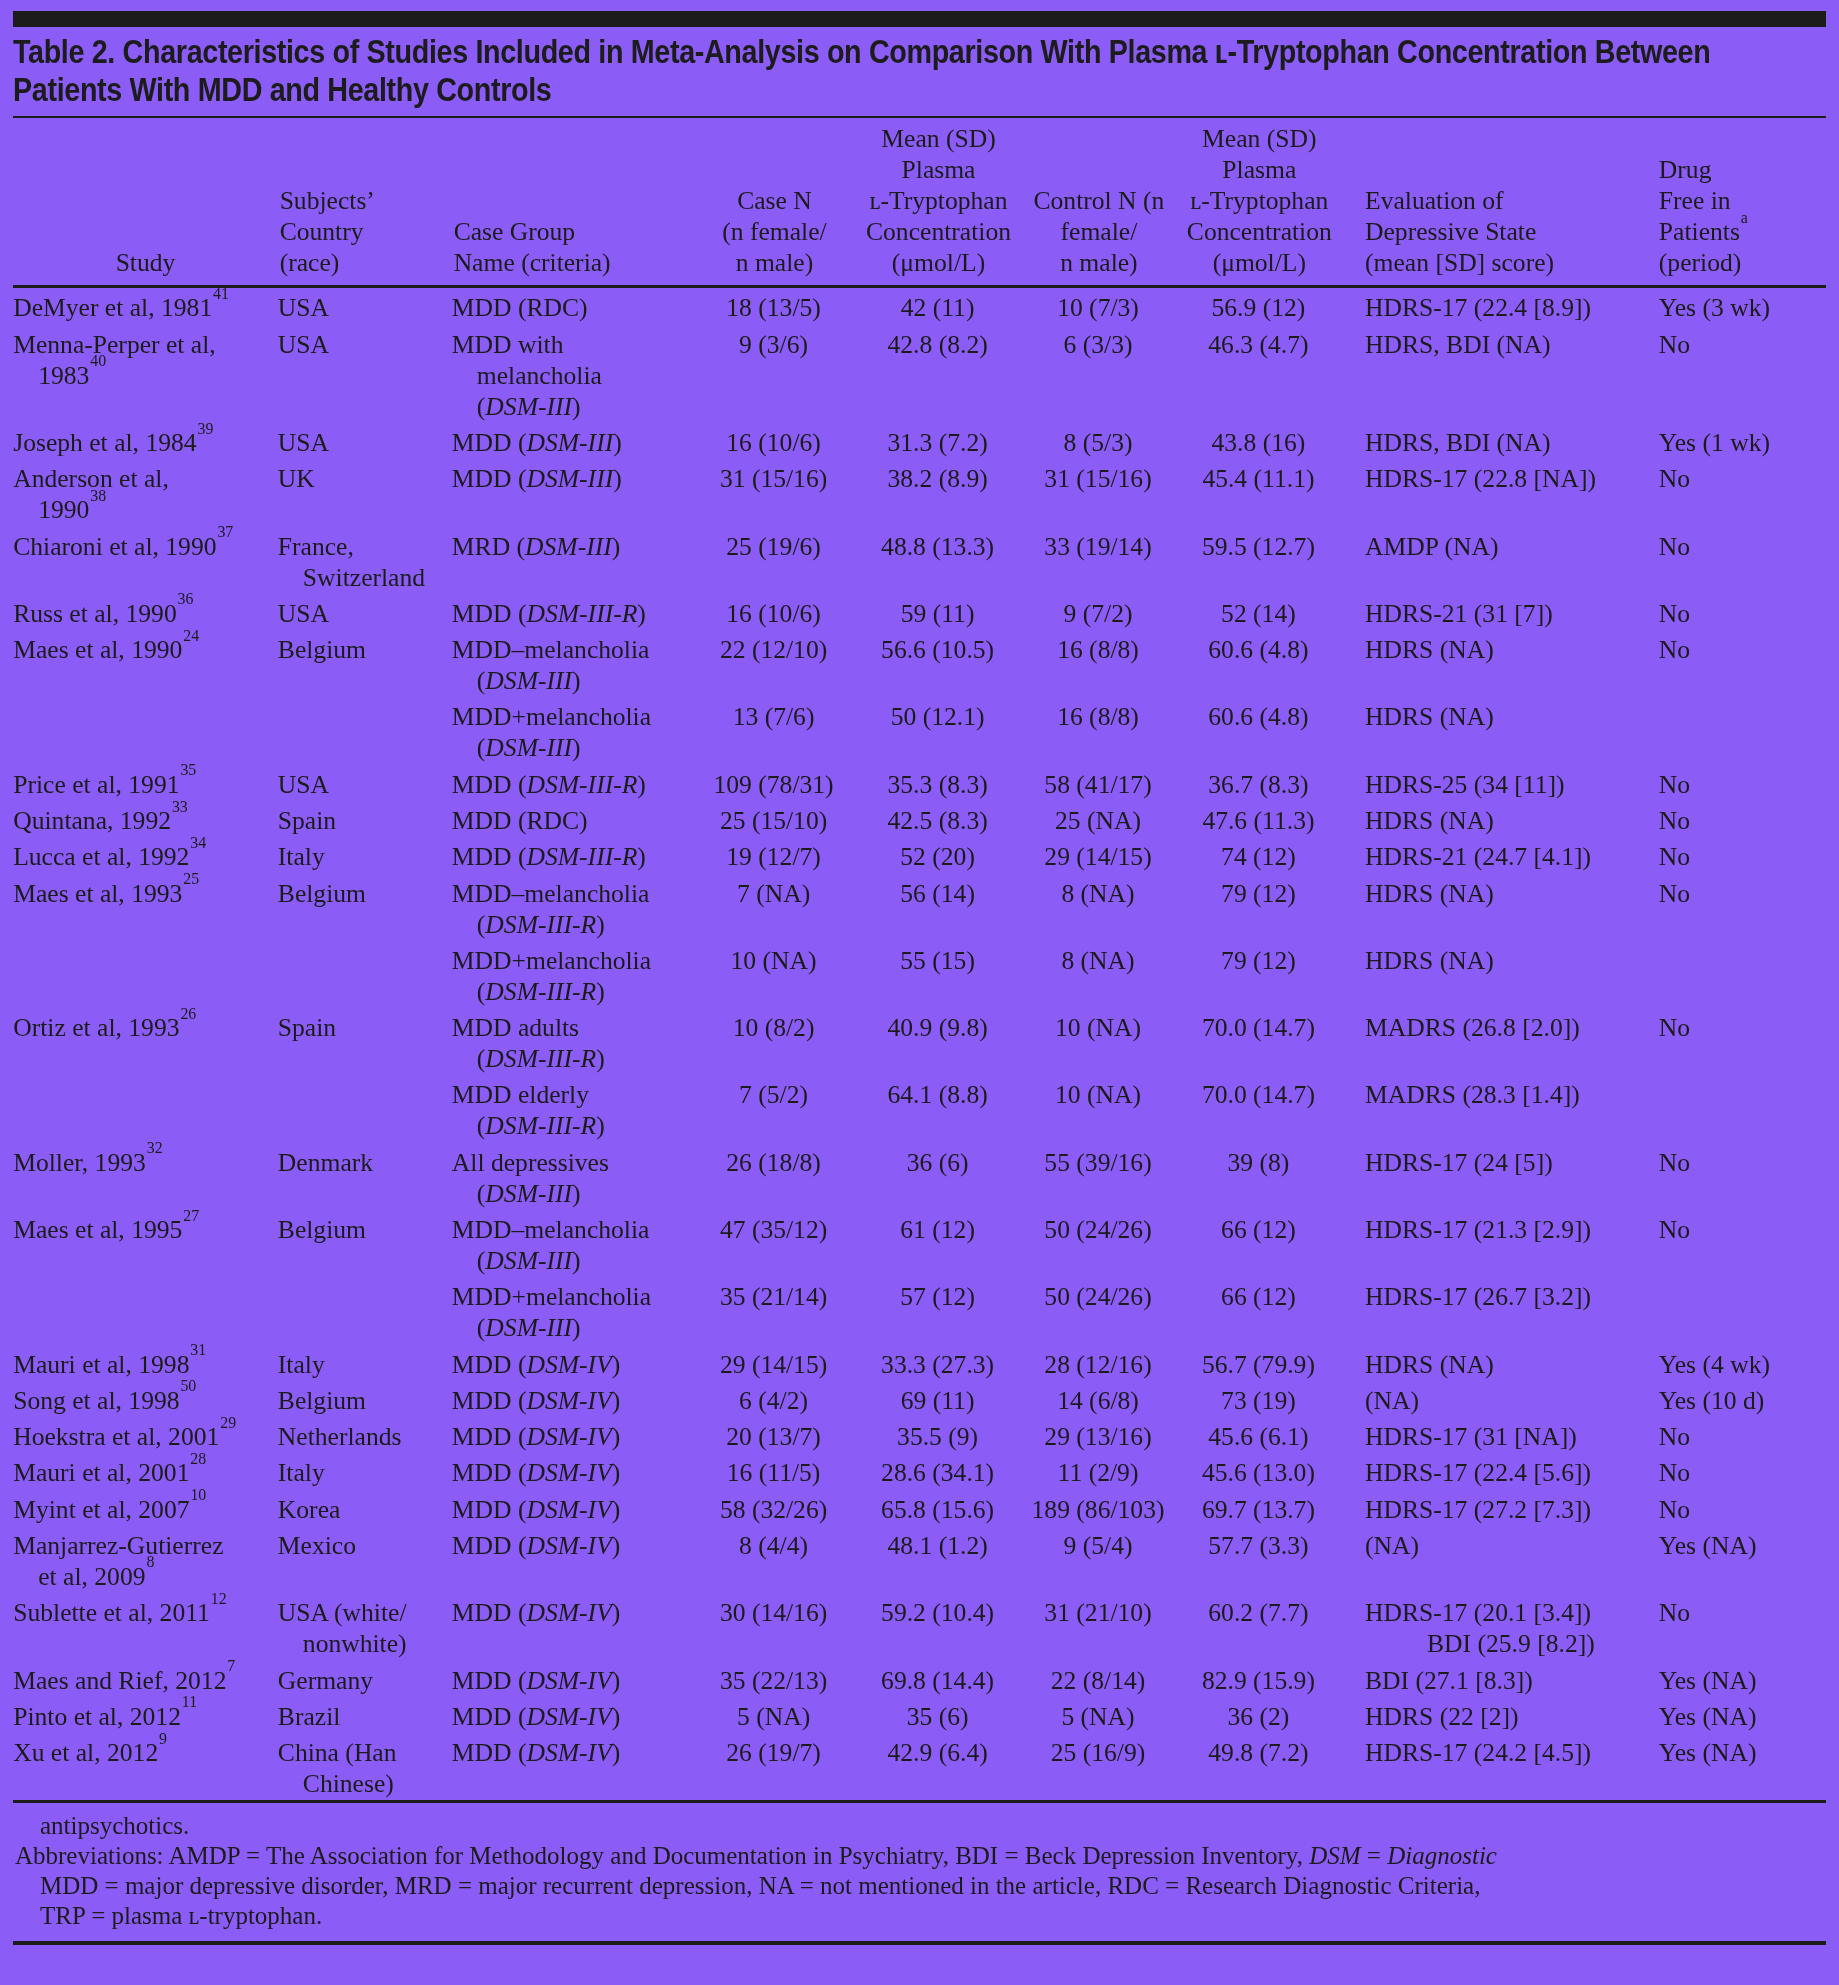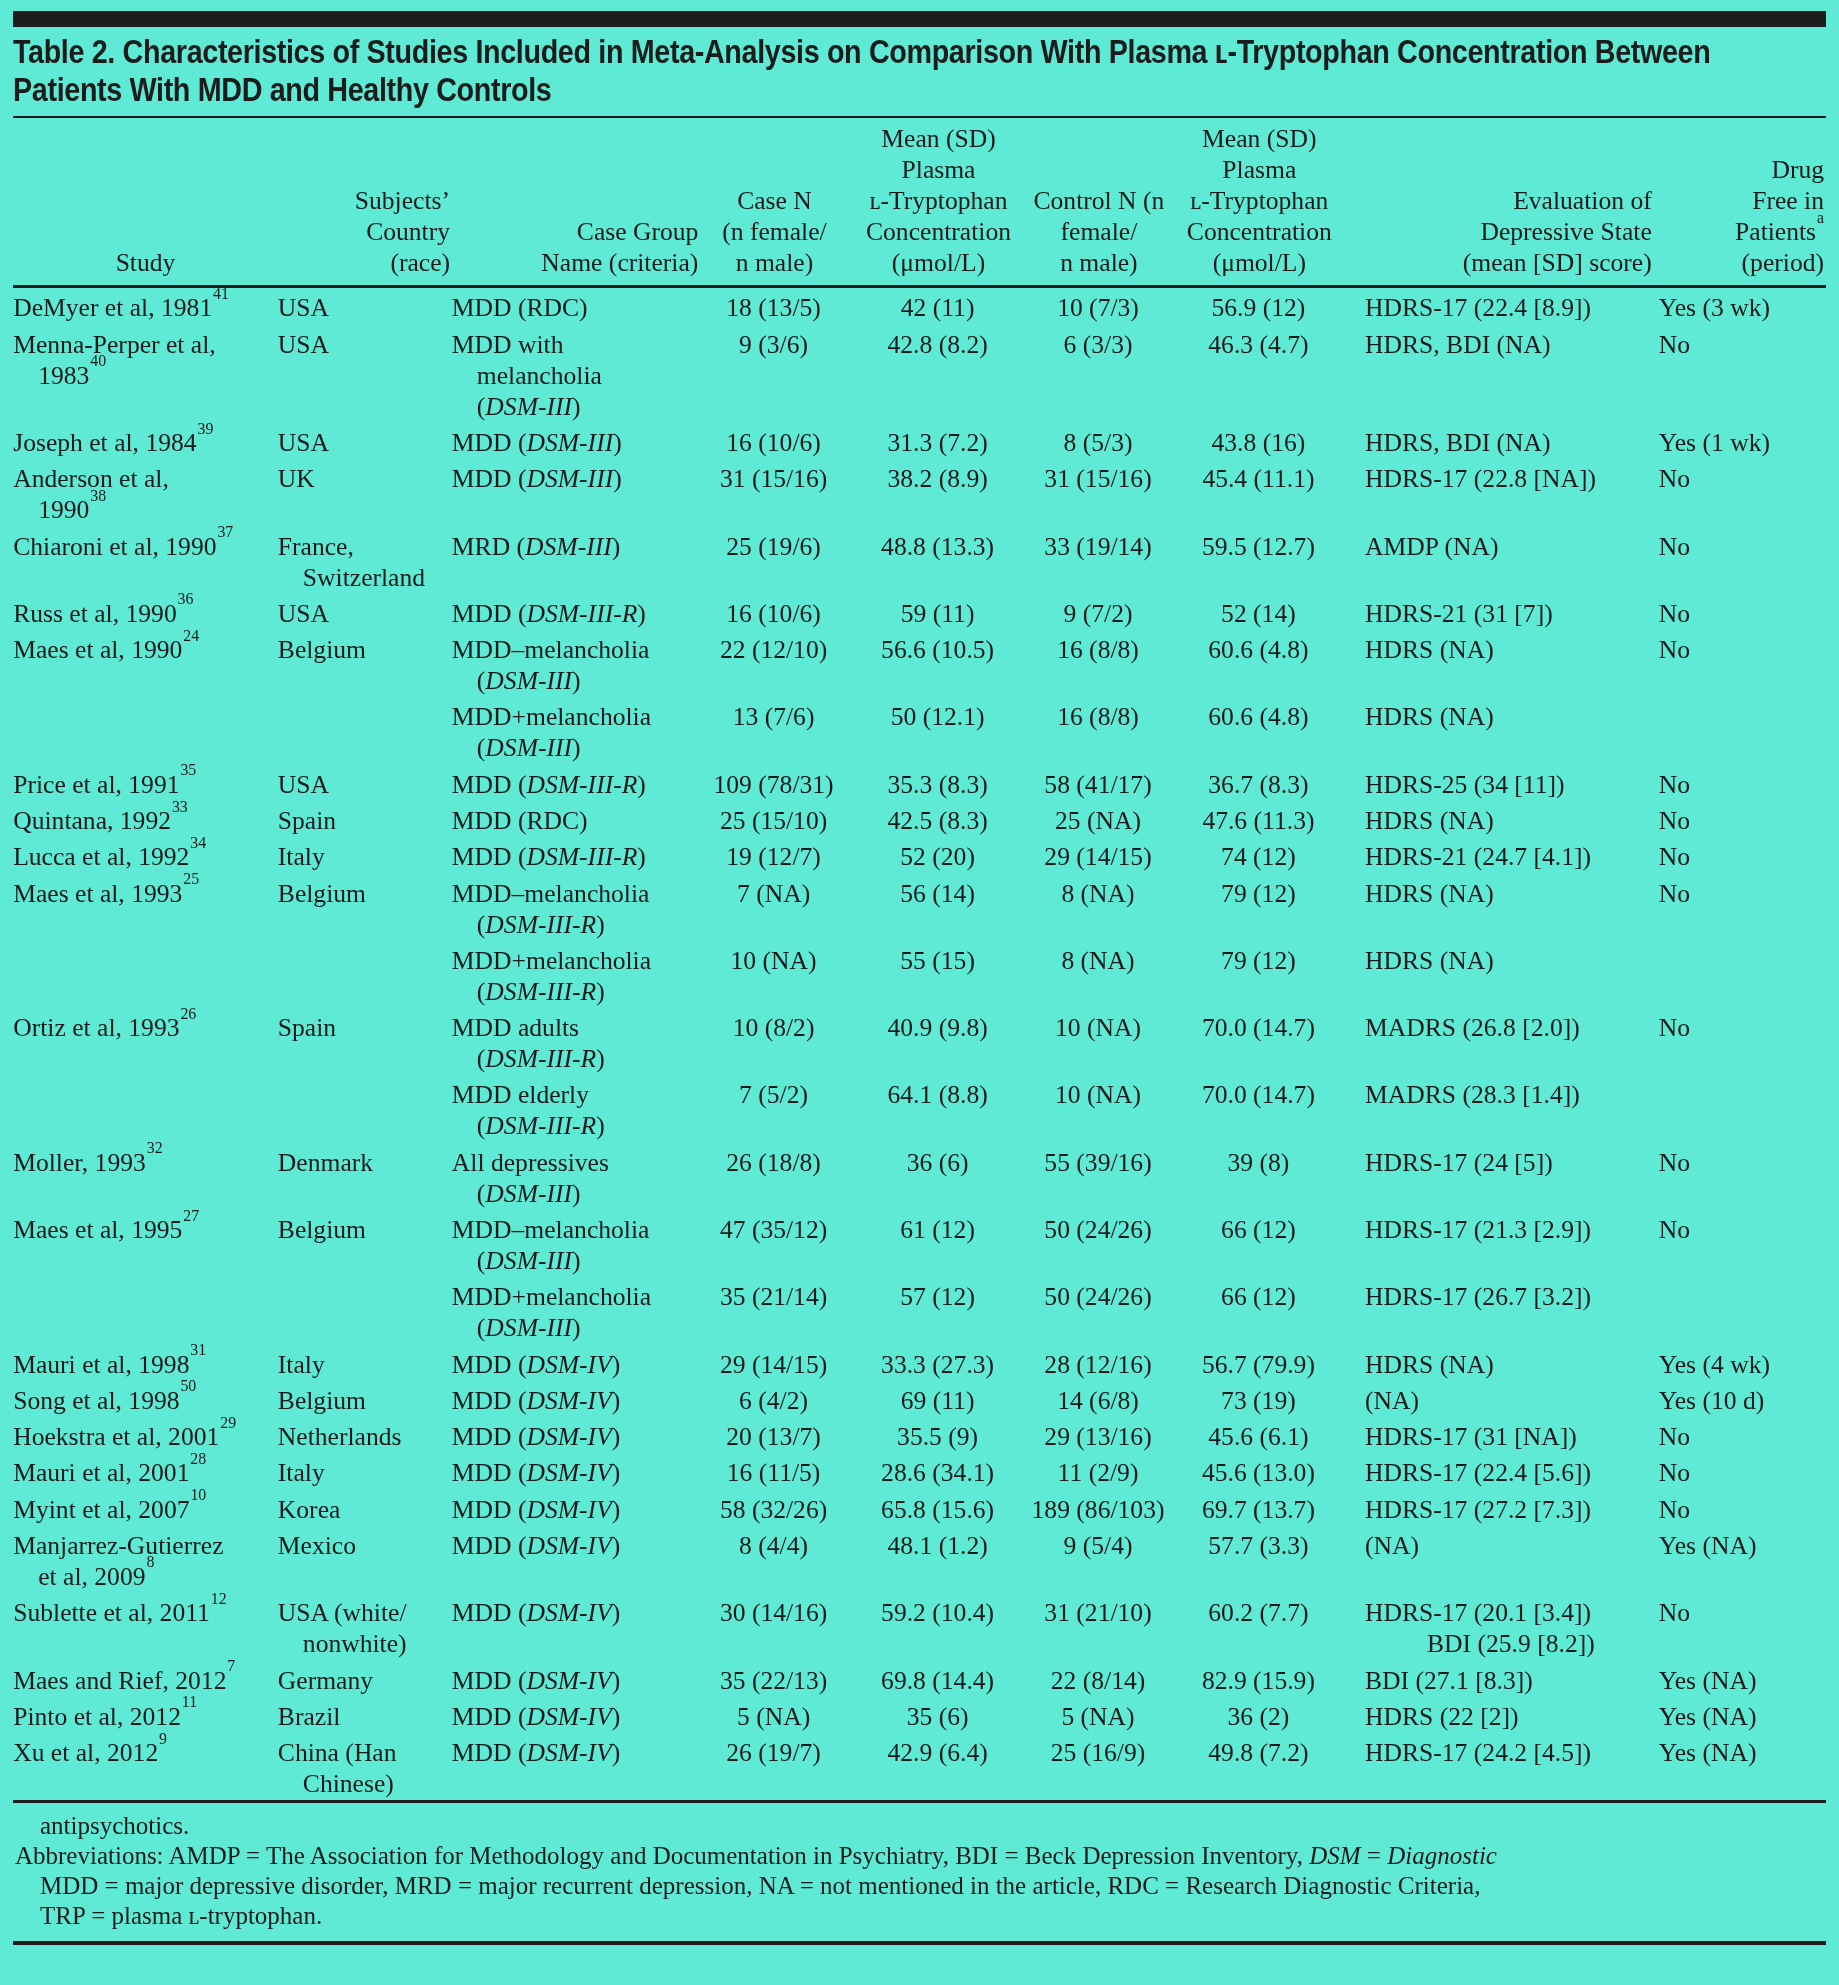--- a/index.html
+++ b/index.html
@@ -1,37 +1,37 @@
 <!DOCTYPE html>
 <html style="font-size:14px"><head>
 <meta charset="utf-8">
 <style>
   html,body{margin:0;padding:0;background:#ffffff;}
   .page{
     width:1839px;height:1986px;box-sizing:border-box;
-    padding:10.6px 13.2px 0 13.2px;background:#5eead4;overflow:hidden;
+    padding:10.6px 13.2px 0 13.2px;background:#8b5cf6;overflow:hidden;
     font-family:"Liberation Serif","DejaVu Serif",serif;color:#1b1b1b;
   }
   .topbar{height:16px;background:#1c1c1c;}
   .title{
     font-family:"Liberation Sans","DejaVu Sans",sans-serif;
     font-weight:700;font-size:33px;line-height:38px;letter-spacing:-0.4px;
     color:#1c1c1c;margin:6.2px 0 7px 0;white-space:nowrap;
     transform:scaleX(0.87);transform-origin:left top;width:115%;
   }
   .rule-title{border-bottom:2.6px solid #1c1c1c;}
   table.data{
     width:100%;border-collapse:collapse;table-layout:fixed;
     font-size:25.6px;border-bottom:3.5px solid #1c1c1c;
   }
   .c-study{width:14.6%}.c-country{width:9.6%}.c-case_group{width:13.7%}
   .c-case_n{width:8.2%}.c-case_mean{width:9.9%}.c-control_n{width:7.8%}
   .c-control_mean{width:9.9%}.c-evaluation{width:16.8%}.c-drug_free{width:9.5%}
   thead td{
-    vertical-align:bottom;text-align:right;line-height:31px;
+    vertical-align:bottom;text-align:left;line-height:31px;
     padding:5.3px 1.8px 7px 1.8px;border-bottom:3.5px solid #1c1c1c;
   }
   thead td.col-study{text-align:center;}
   tbody td{vertical-align:top;line-height:31px;padding:4.4px 1.8px 0.9px 0;}
   td.col-case_n,td.col-case_mean,td.col-control_n,td.col-control_mean{text-align:center;}
   td.col-evaluation{padding-left:16px;font-family:Liberation Serif, serif;}
   td.col-drug_free{padding-left:5.3px;}
   .ln{white-space:nowrap;}
   .ind{padding-left:25px;}
   .ind2{padding-left:62px;}

